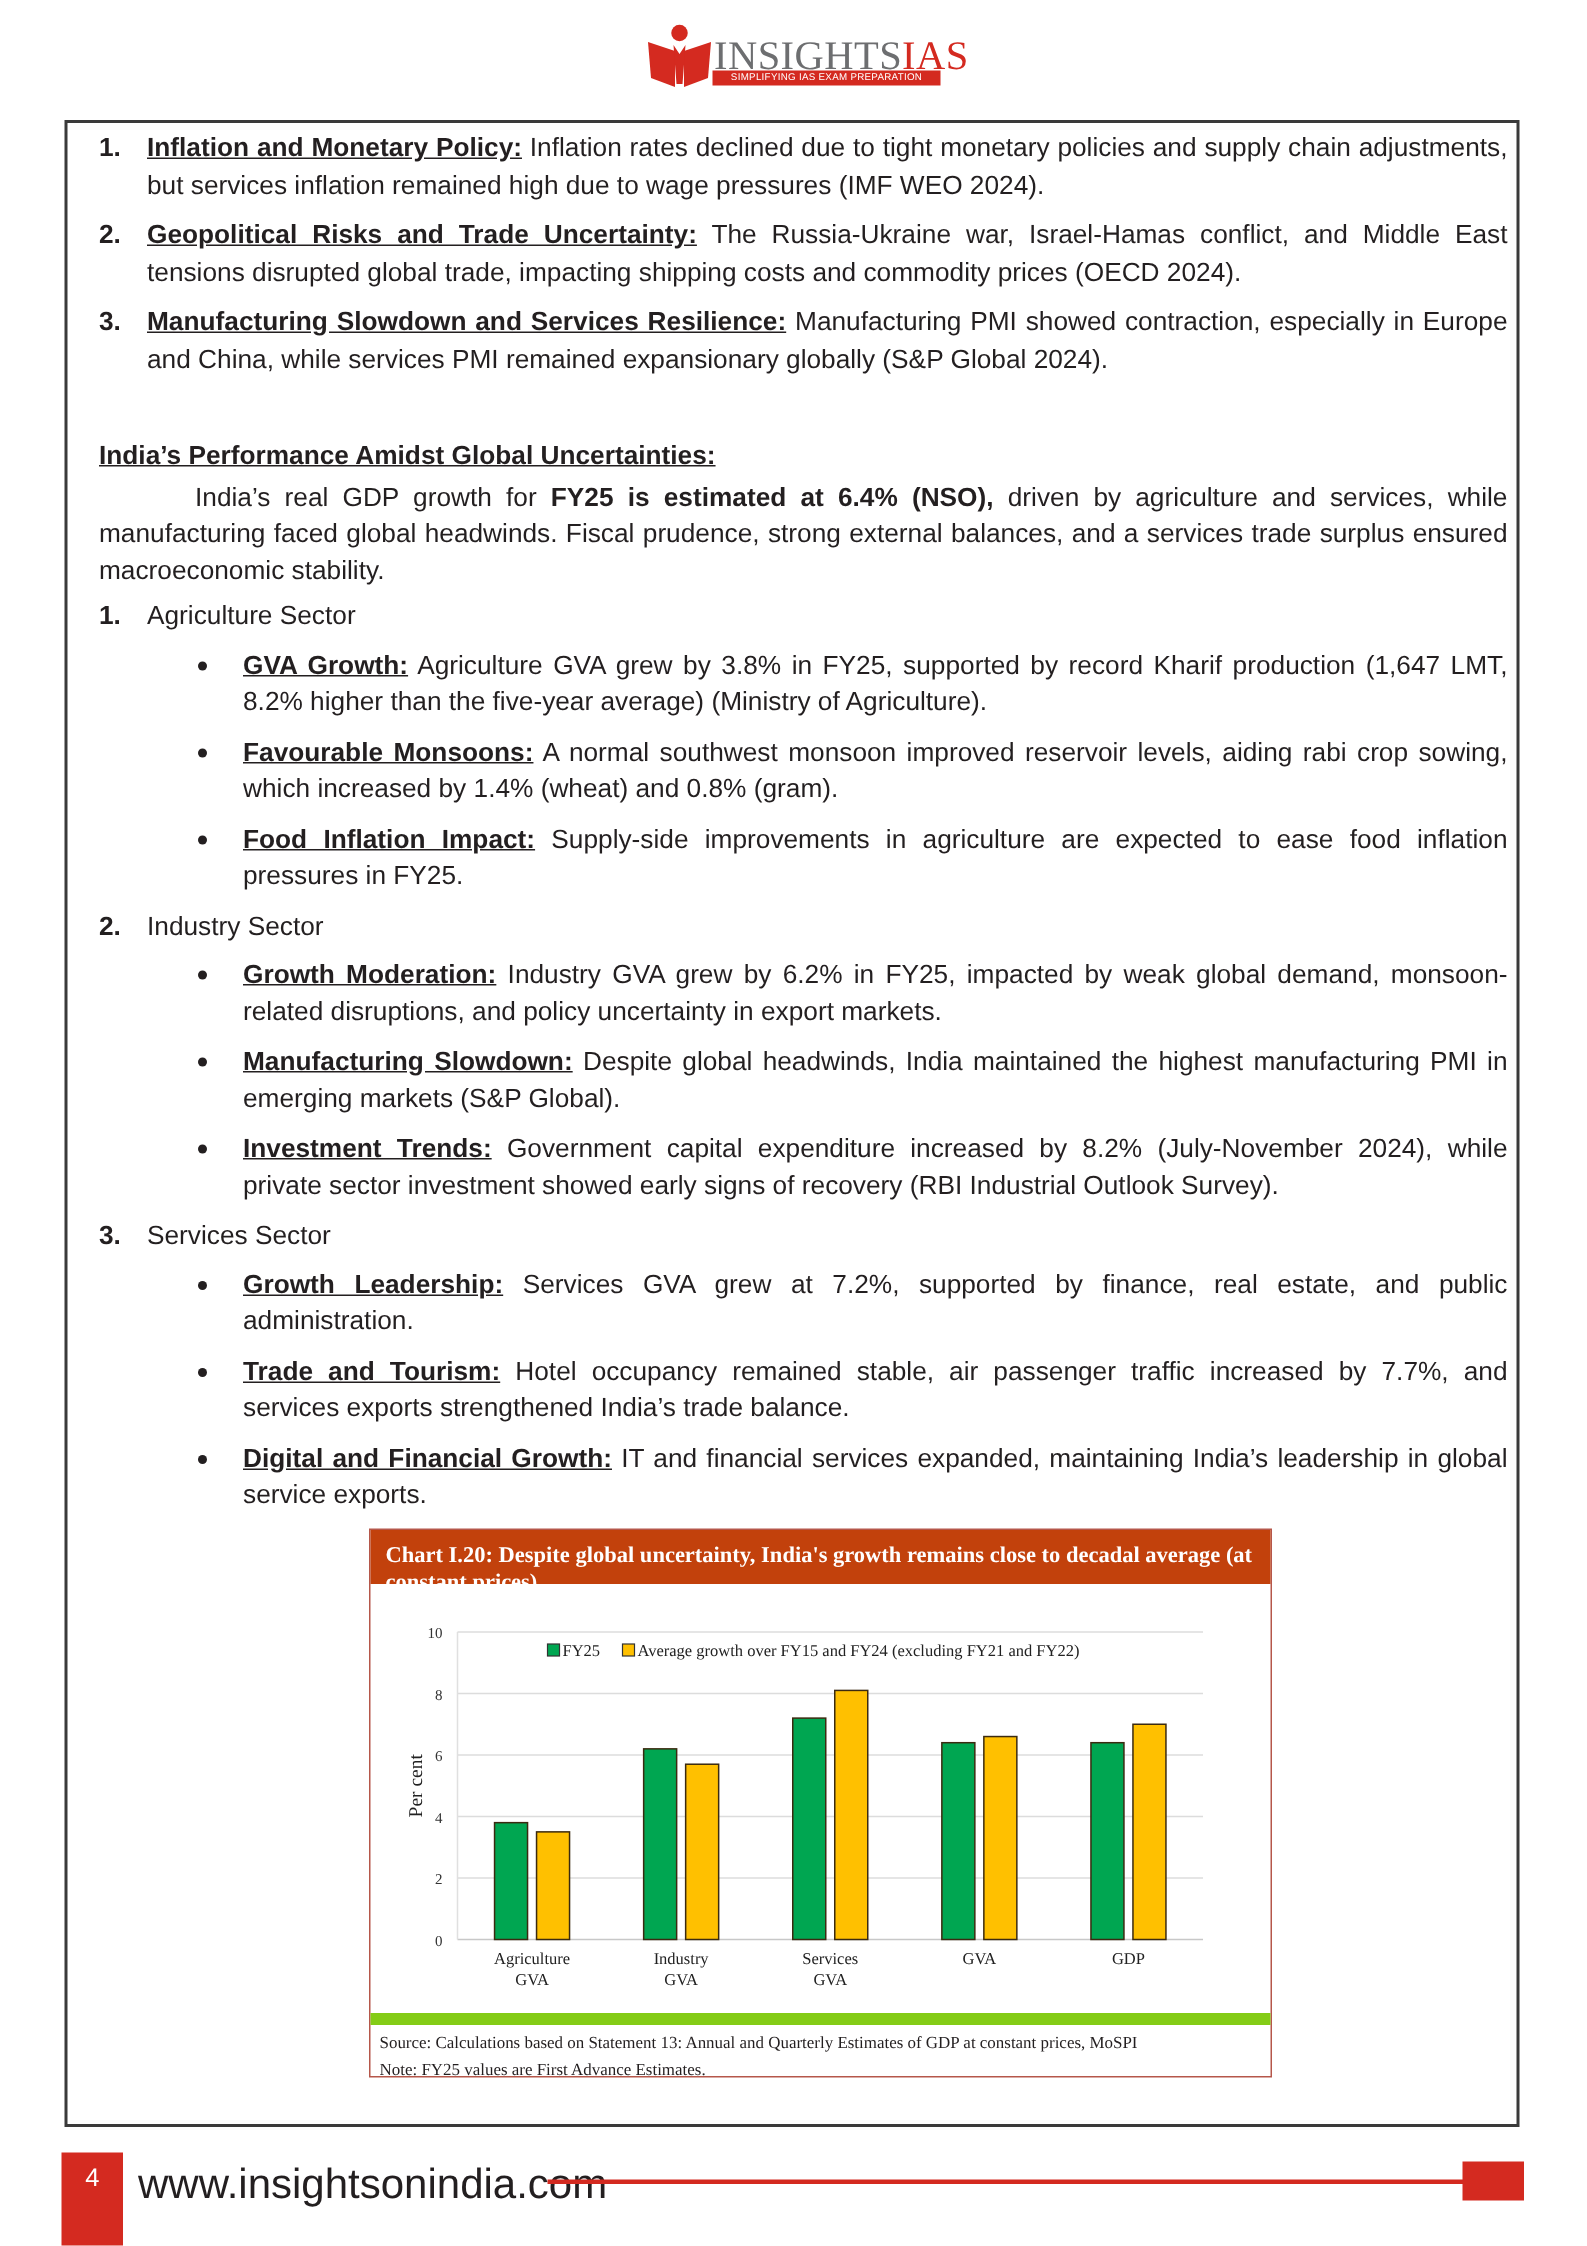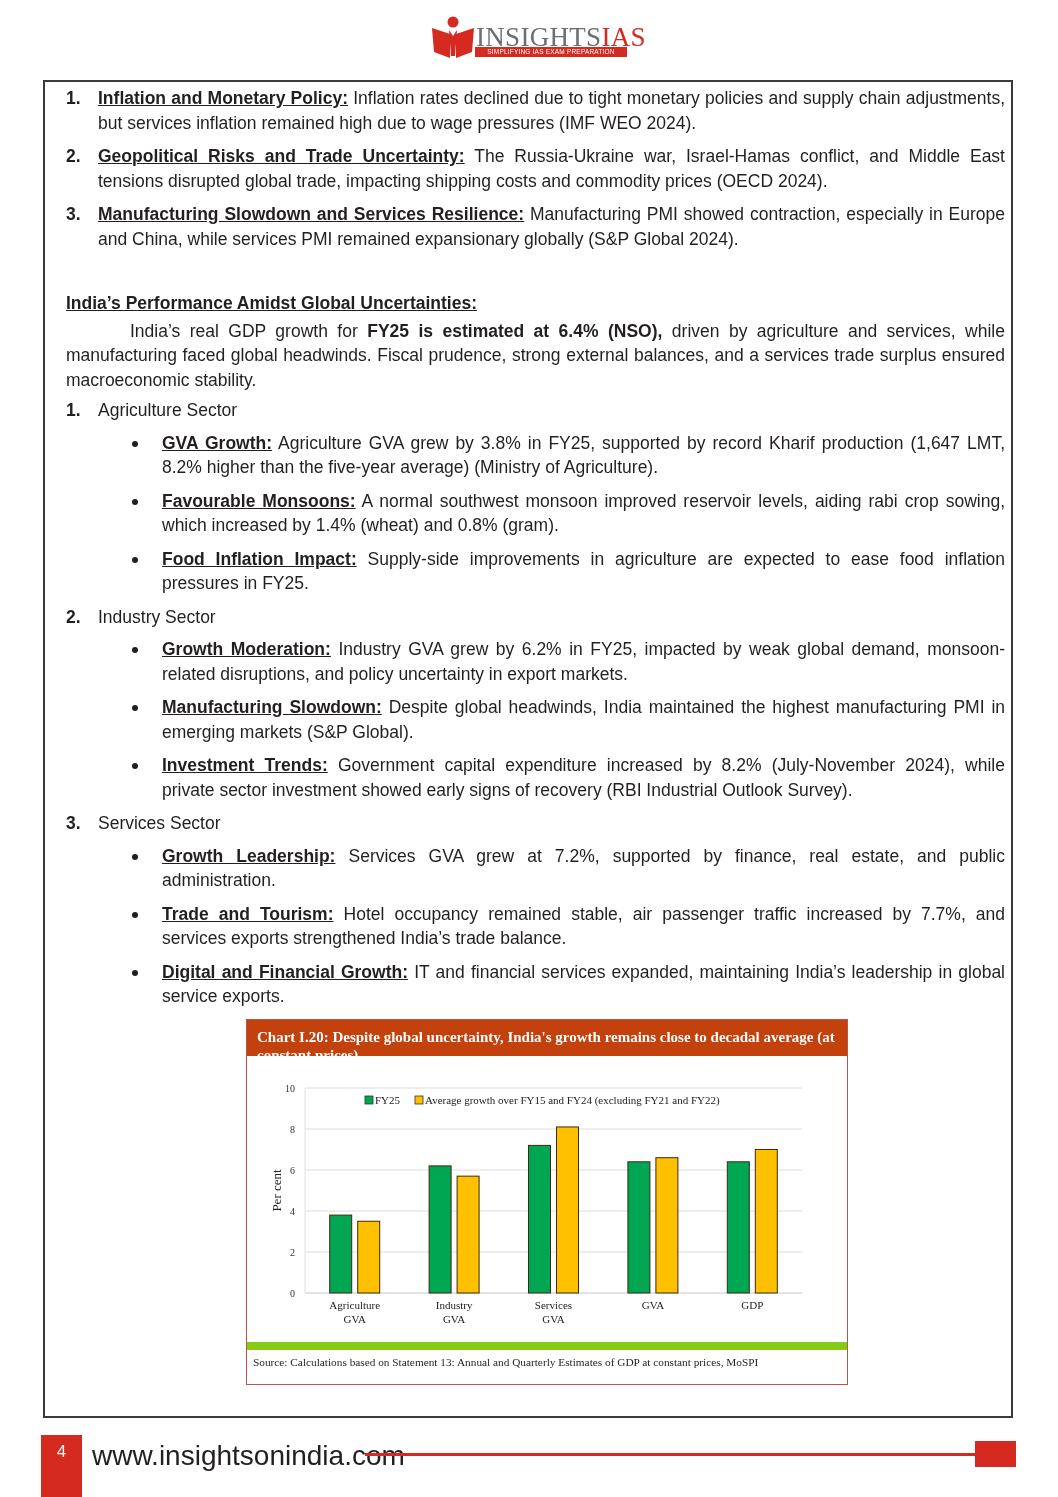--- a/index.html
+++ b/index.html
@@ -106,20 +106,21 @@
       <rect x="480.3" y="91.80000000000001" width="22" height="131.2" fill="#00a651" stroke="#3b2a10" stroke-width="1"></rect>
       <rect x="508.3" y="79.5" width="22" height="143.5" fill="#ffc000" stroke="#3b2a10" stroke-width="1"></rect>
       <text x="505.3" y="239" text-anchor="middle" font-size="11" font-family="Liberation Serif, serif" fill="#222">GDP</text>
       <rect x="118" y="26" width="8" height="8" fill="#00a651" stroke="#333" stroke-width="0.8"></rect>
       <text x="128" y="34" font-size="11" font-family="Liberation Serif, serif" fill="#222">FY25</text>
       <rect x="168" y="26" width="8" height="8" fill="#ffc000" stroke="#333" stroke-width="0.8"></rect>
       <text x="178" y="34" font-size="11" font-family="Liberation Serif, serif" fill="#222">Average growth over FY15 and FY24 (excluding FY21 and FY22)</text>
     </svg>
   <div class="chart-foot">
     <div>Source: Calculations based on Statement 13: Annual and Quarterly Estimates of GDP at constant prices, MoSPI</div>
+    <div>Note: FY25 values are First Advance Estimates.</div>
   </div>
 </div>
 
 <div class="footer-red"></div>
 <div class="footer-num">4</div>
 <div class="footer-url">www.insightsonindia.com</div>
 <div class="footer-line"></div>
 <div class="footer-sq"></div>
 
 </body></html>

